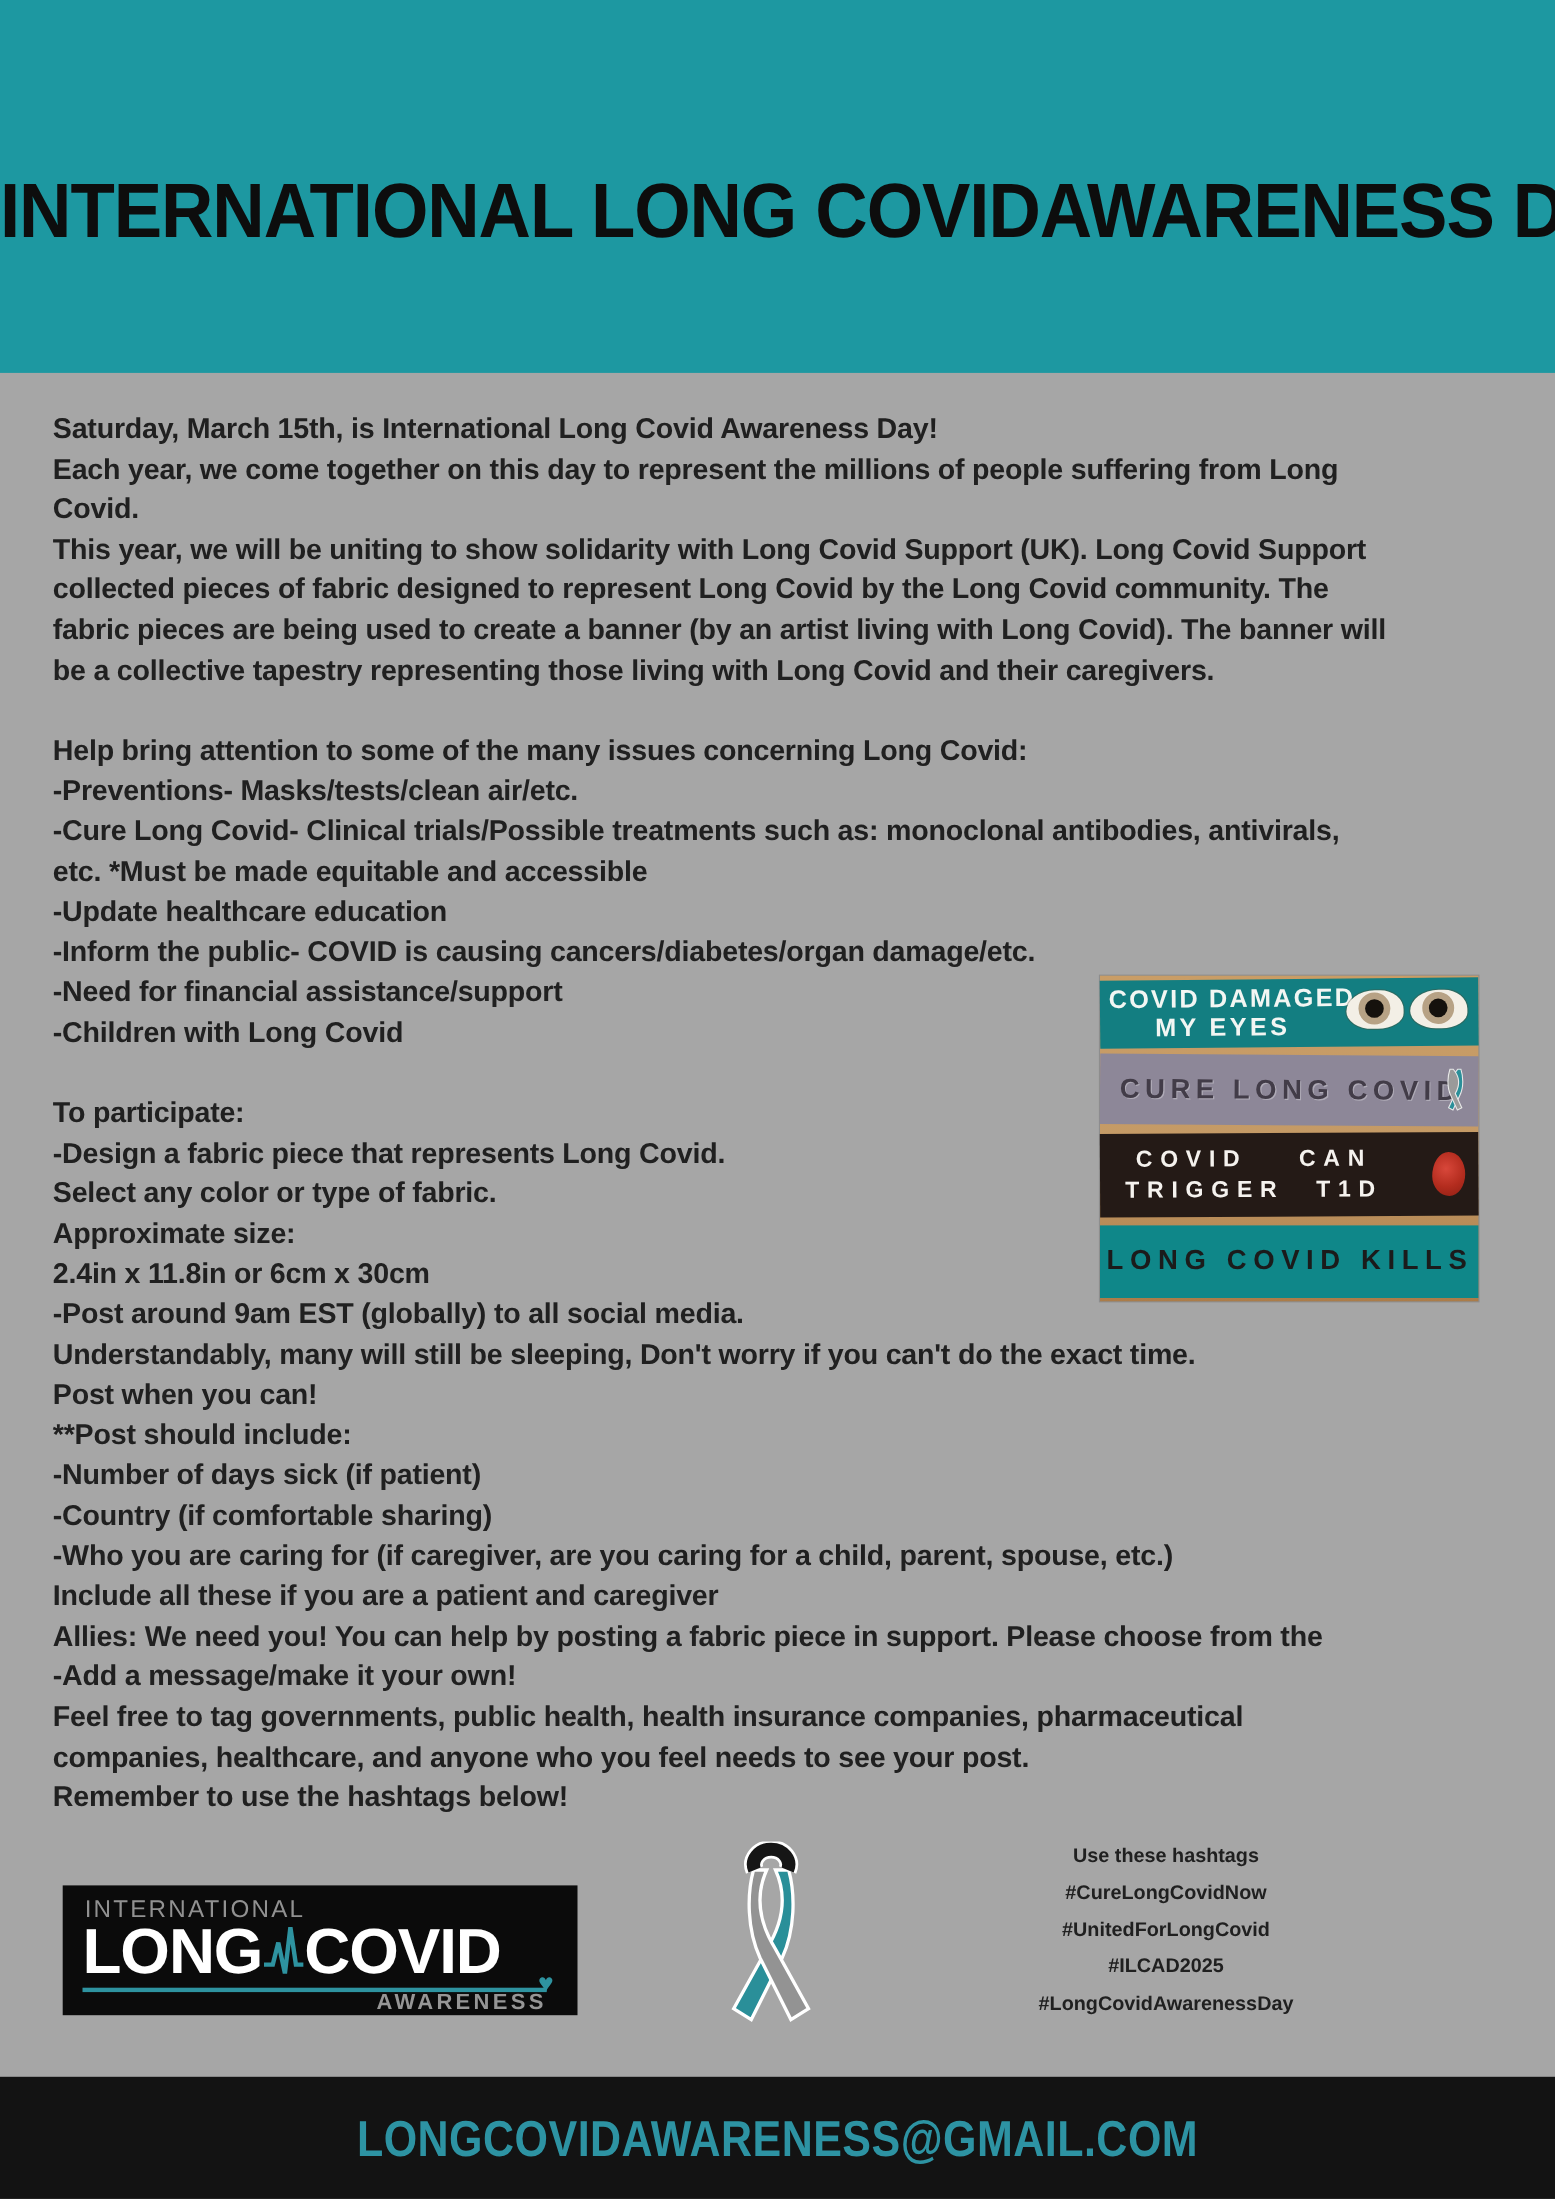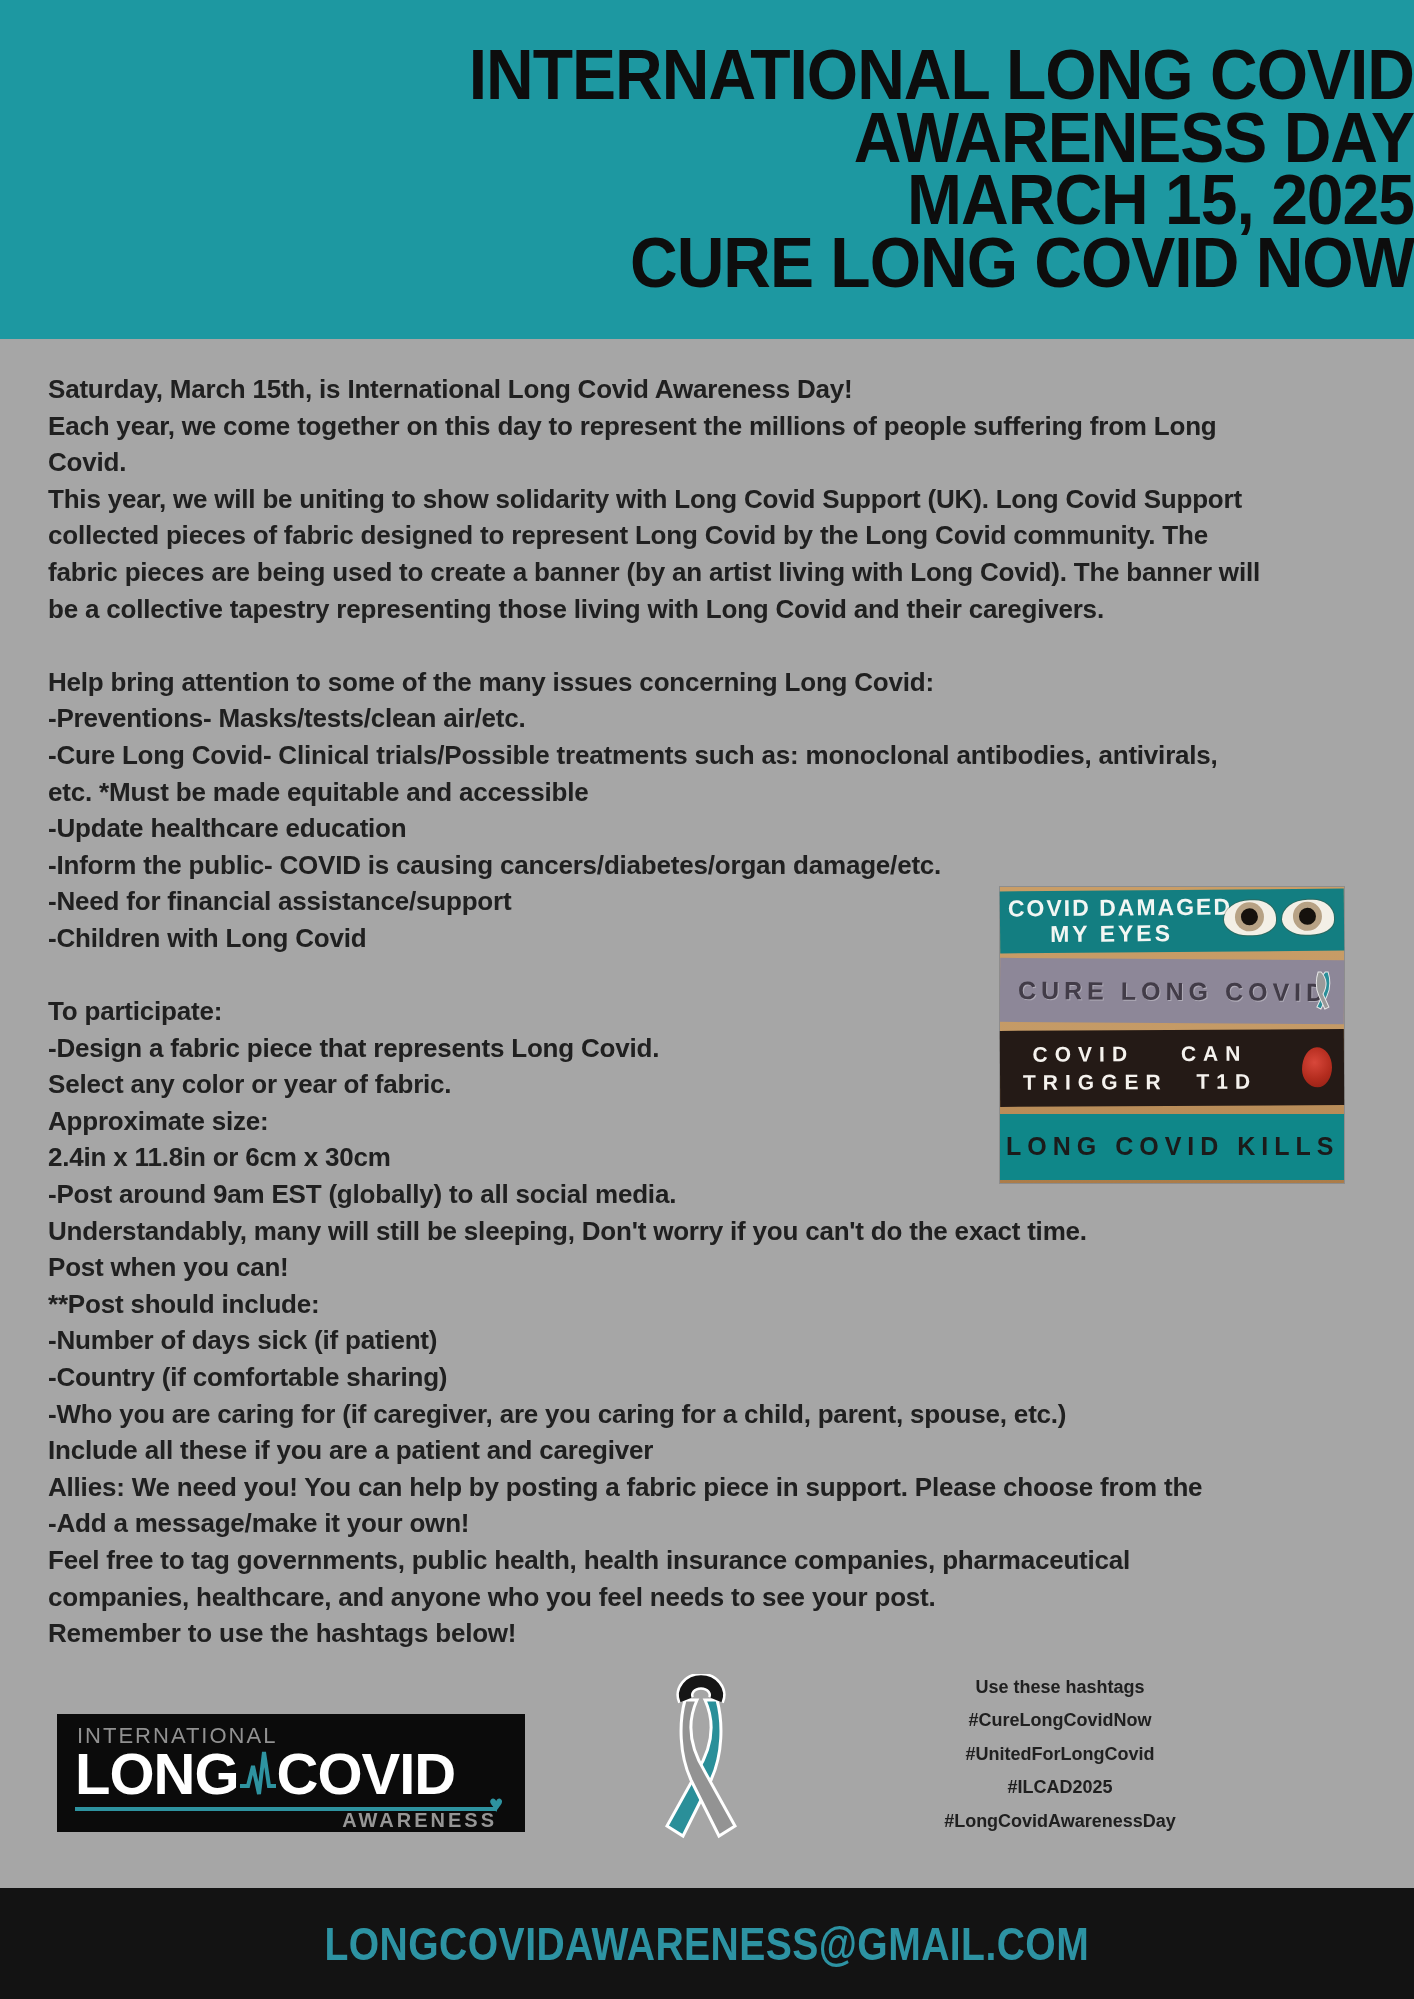--- a/index.html
+++ b/index.html
@@ -7,21 +7,21 @@
     position:relative; width:1414px; height:1999px;
     background:var(--page_gray,#a6a6a6);
     font-family:"Liberation Sans", sans-serif;
     overflow:hidden;
   }
 
   
   .header {
     position:absolute; top:0; left:0; width:100%; height:339px;
     background:var(--teal_header,#1d98a1);
-    display:flex; flex-direction:column; align-items:flex-end;
+    display:flex; flex-direction:row; align-items:center;
     padding-top:44px; box-sizing:border-box;
   }
   .title-line {
     font-size:66px; line-height:62.5px; font-weight:bold;
     color:var(--title_ink,#0d0d0d); letter-spacing:-1px;
     transform:scaleY(1.06); white-space:pre;
   }
 
   
   .body-lines { position:absolute; left:48px; top:371px; width:1360px; }
@@ -120,21 +120,21 @@
       <div class="body-line">-Preventions- Masks/tests/clean air/etc.</div>
       <div class="body-line">-Cure Long Covid- Clinical trials/Possible treatments such as: monoclonal antibodies, antivirals,</div>
       <div class="body-line">etc. *Must be made equitable and accessible</div>
       <div class="body-line">-Update healthcare education</div>
       <div class="body-line">-Inform the public- COVID is causing cancers/diabetes/organ damage/etc.</div>
       <div class="body-line">-Need for financial assistance/support</div>
       <div class="body-line">-Children with Long Covid</div>
       <div class="body-line">&nbsp;</div>
       <div class="body-line">To participate:</div>
       <div class="body-line">-Design a fabric piece that represents Long Covid.</div>
-      <div class="body-line">Select any color or year of fabric.</div>
+      <div class="body-line">Select any color or type of fabric.</div>
       <div class="body-line">Approximate size:</div>
       <div class="body-line">2.4in x 11.8in or 6cm x 30cm</div>
       <div class="body-line">-Post around 9am EST (globally) to all social media.</div>
       <div class="body-line">Understandably, many will still be sleeping, Don't worry if you can't do the exact time.</div>
       <div class="body-line">Post when you can!</div>
       <div class="body-line">**Post should include:</div>
       <div class="body-line">-Number of days sick (if patient)</div>
       <div class="body-line">-Country (if comfortable sharing)</div>
       <div class="body-line">-Who you are caring for (if caregiver, are you caring for a child, parent, spouse, etc.)</div>
       <div class="body-line">Include all these if you are a patient and caregiver</div>

